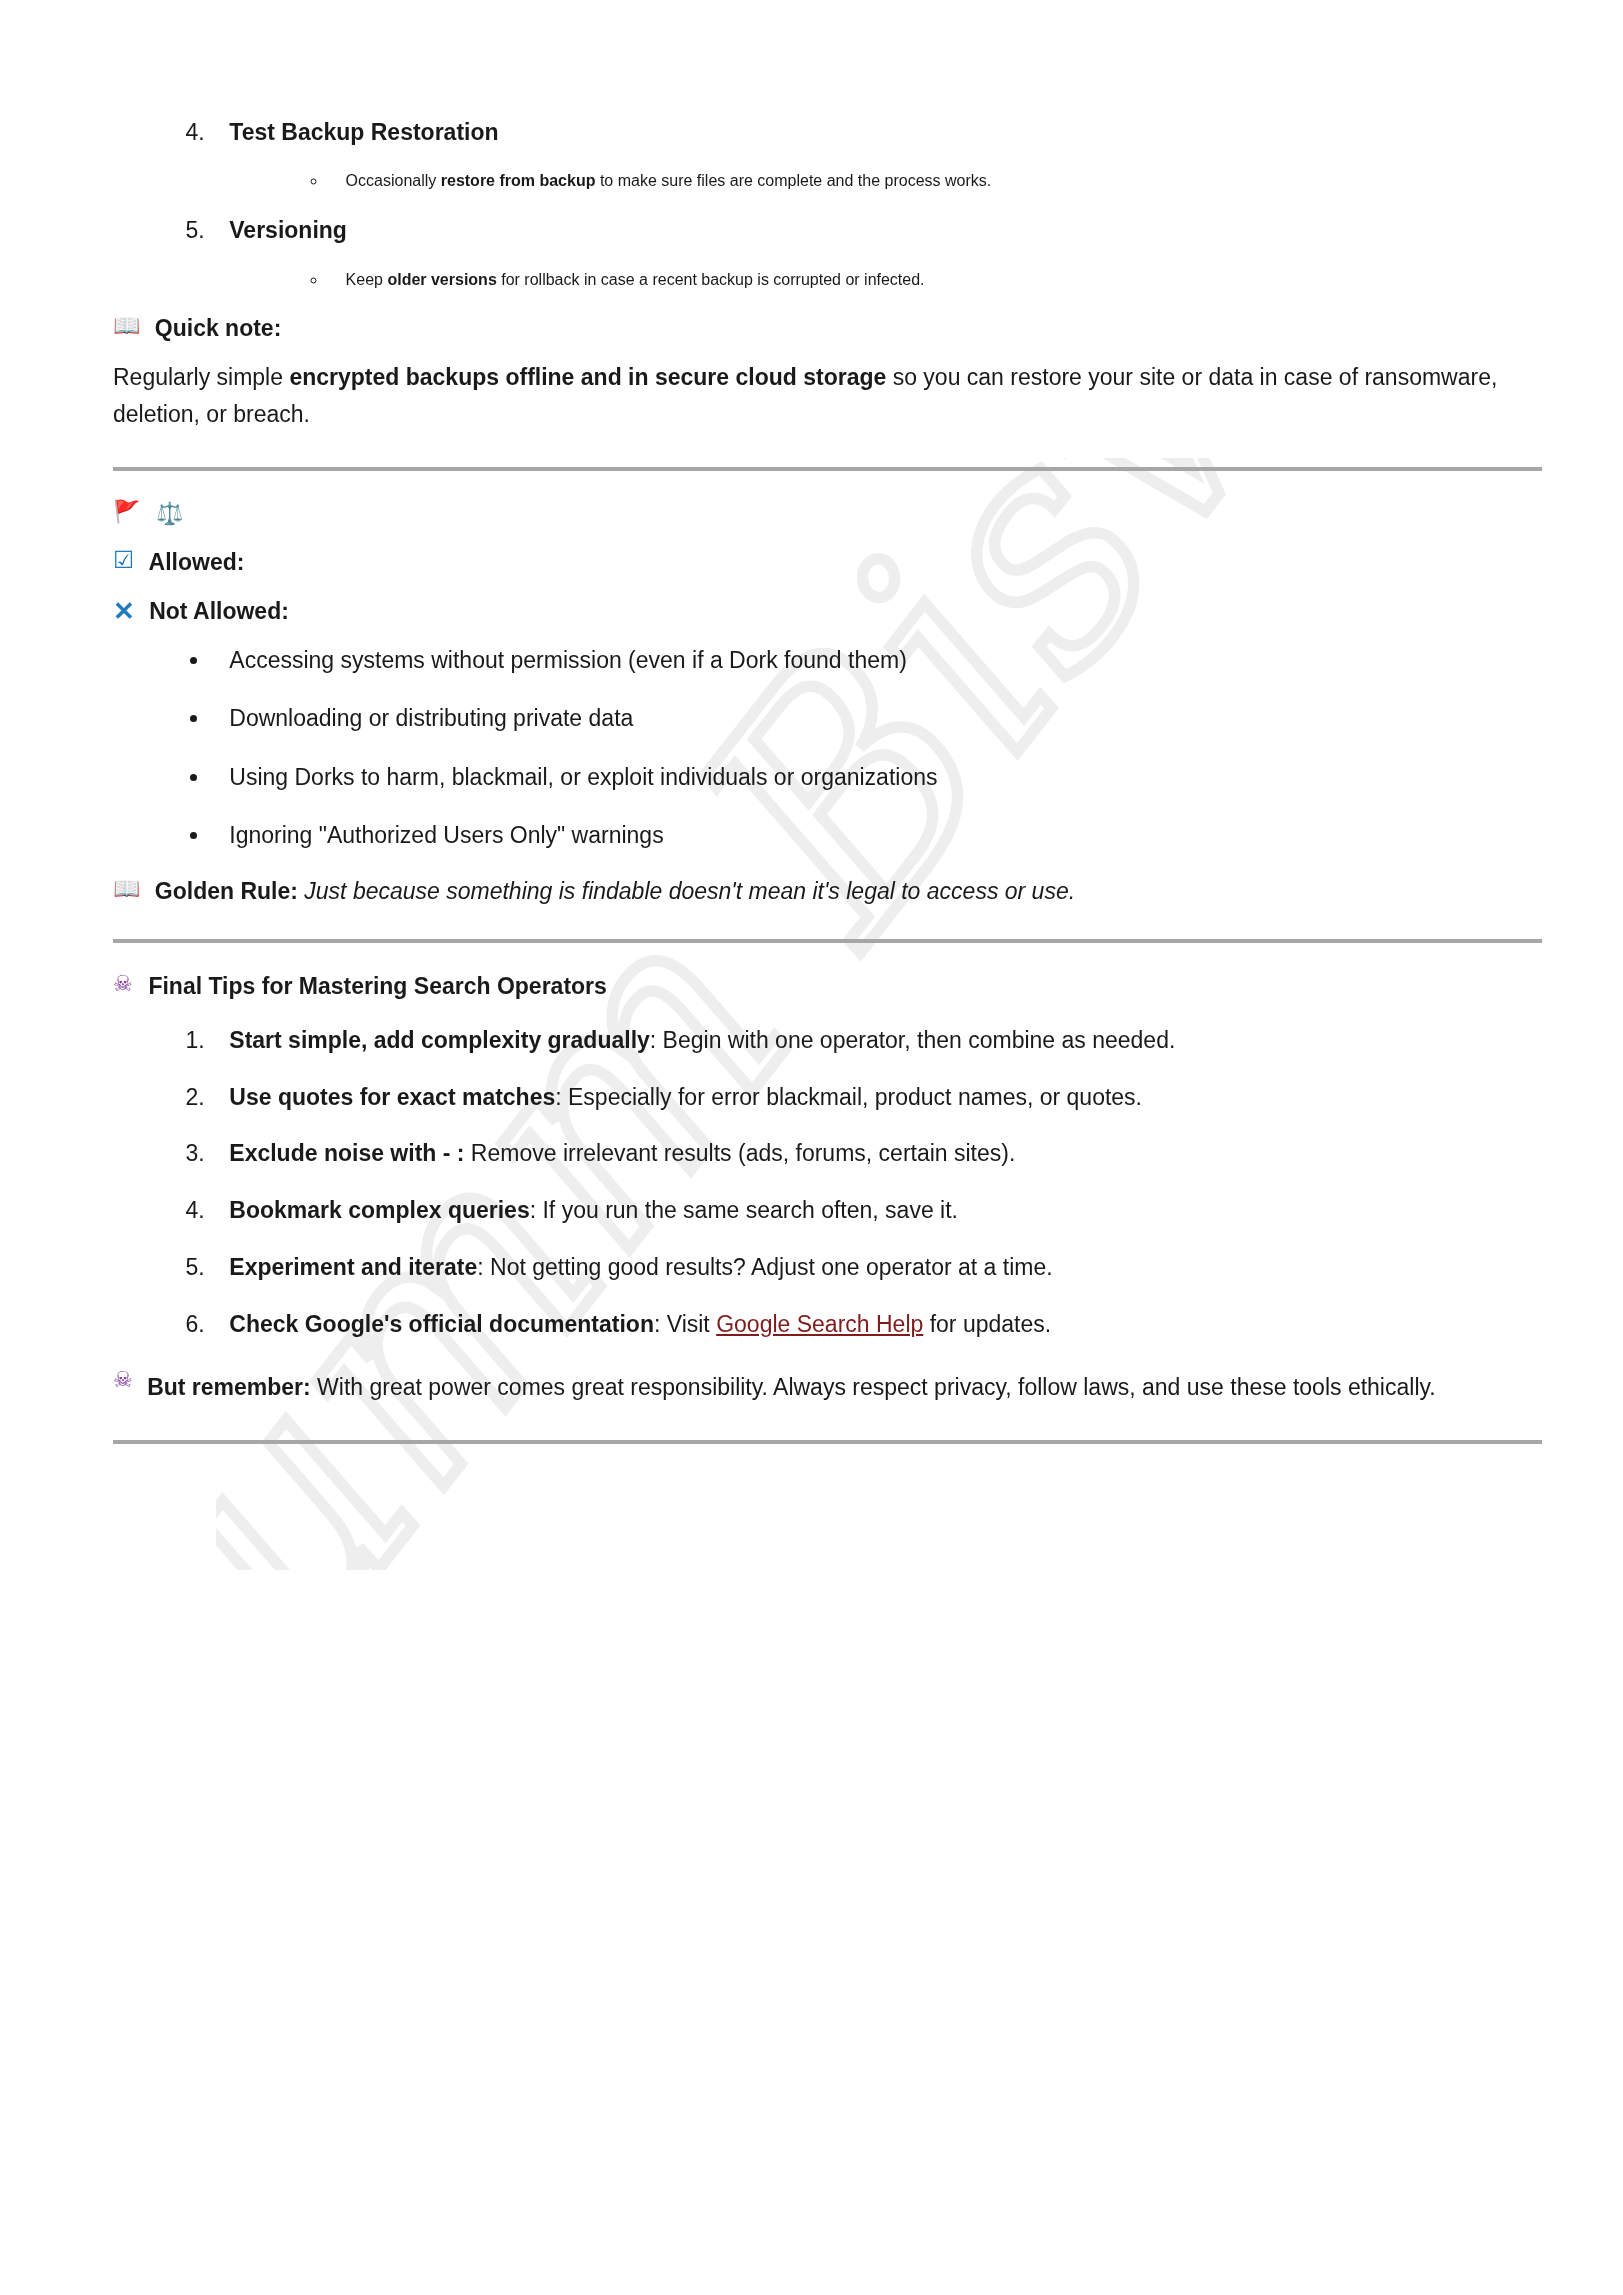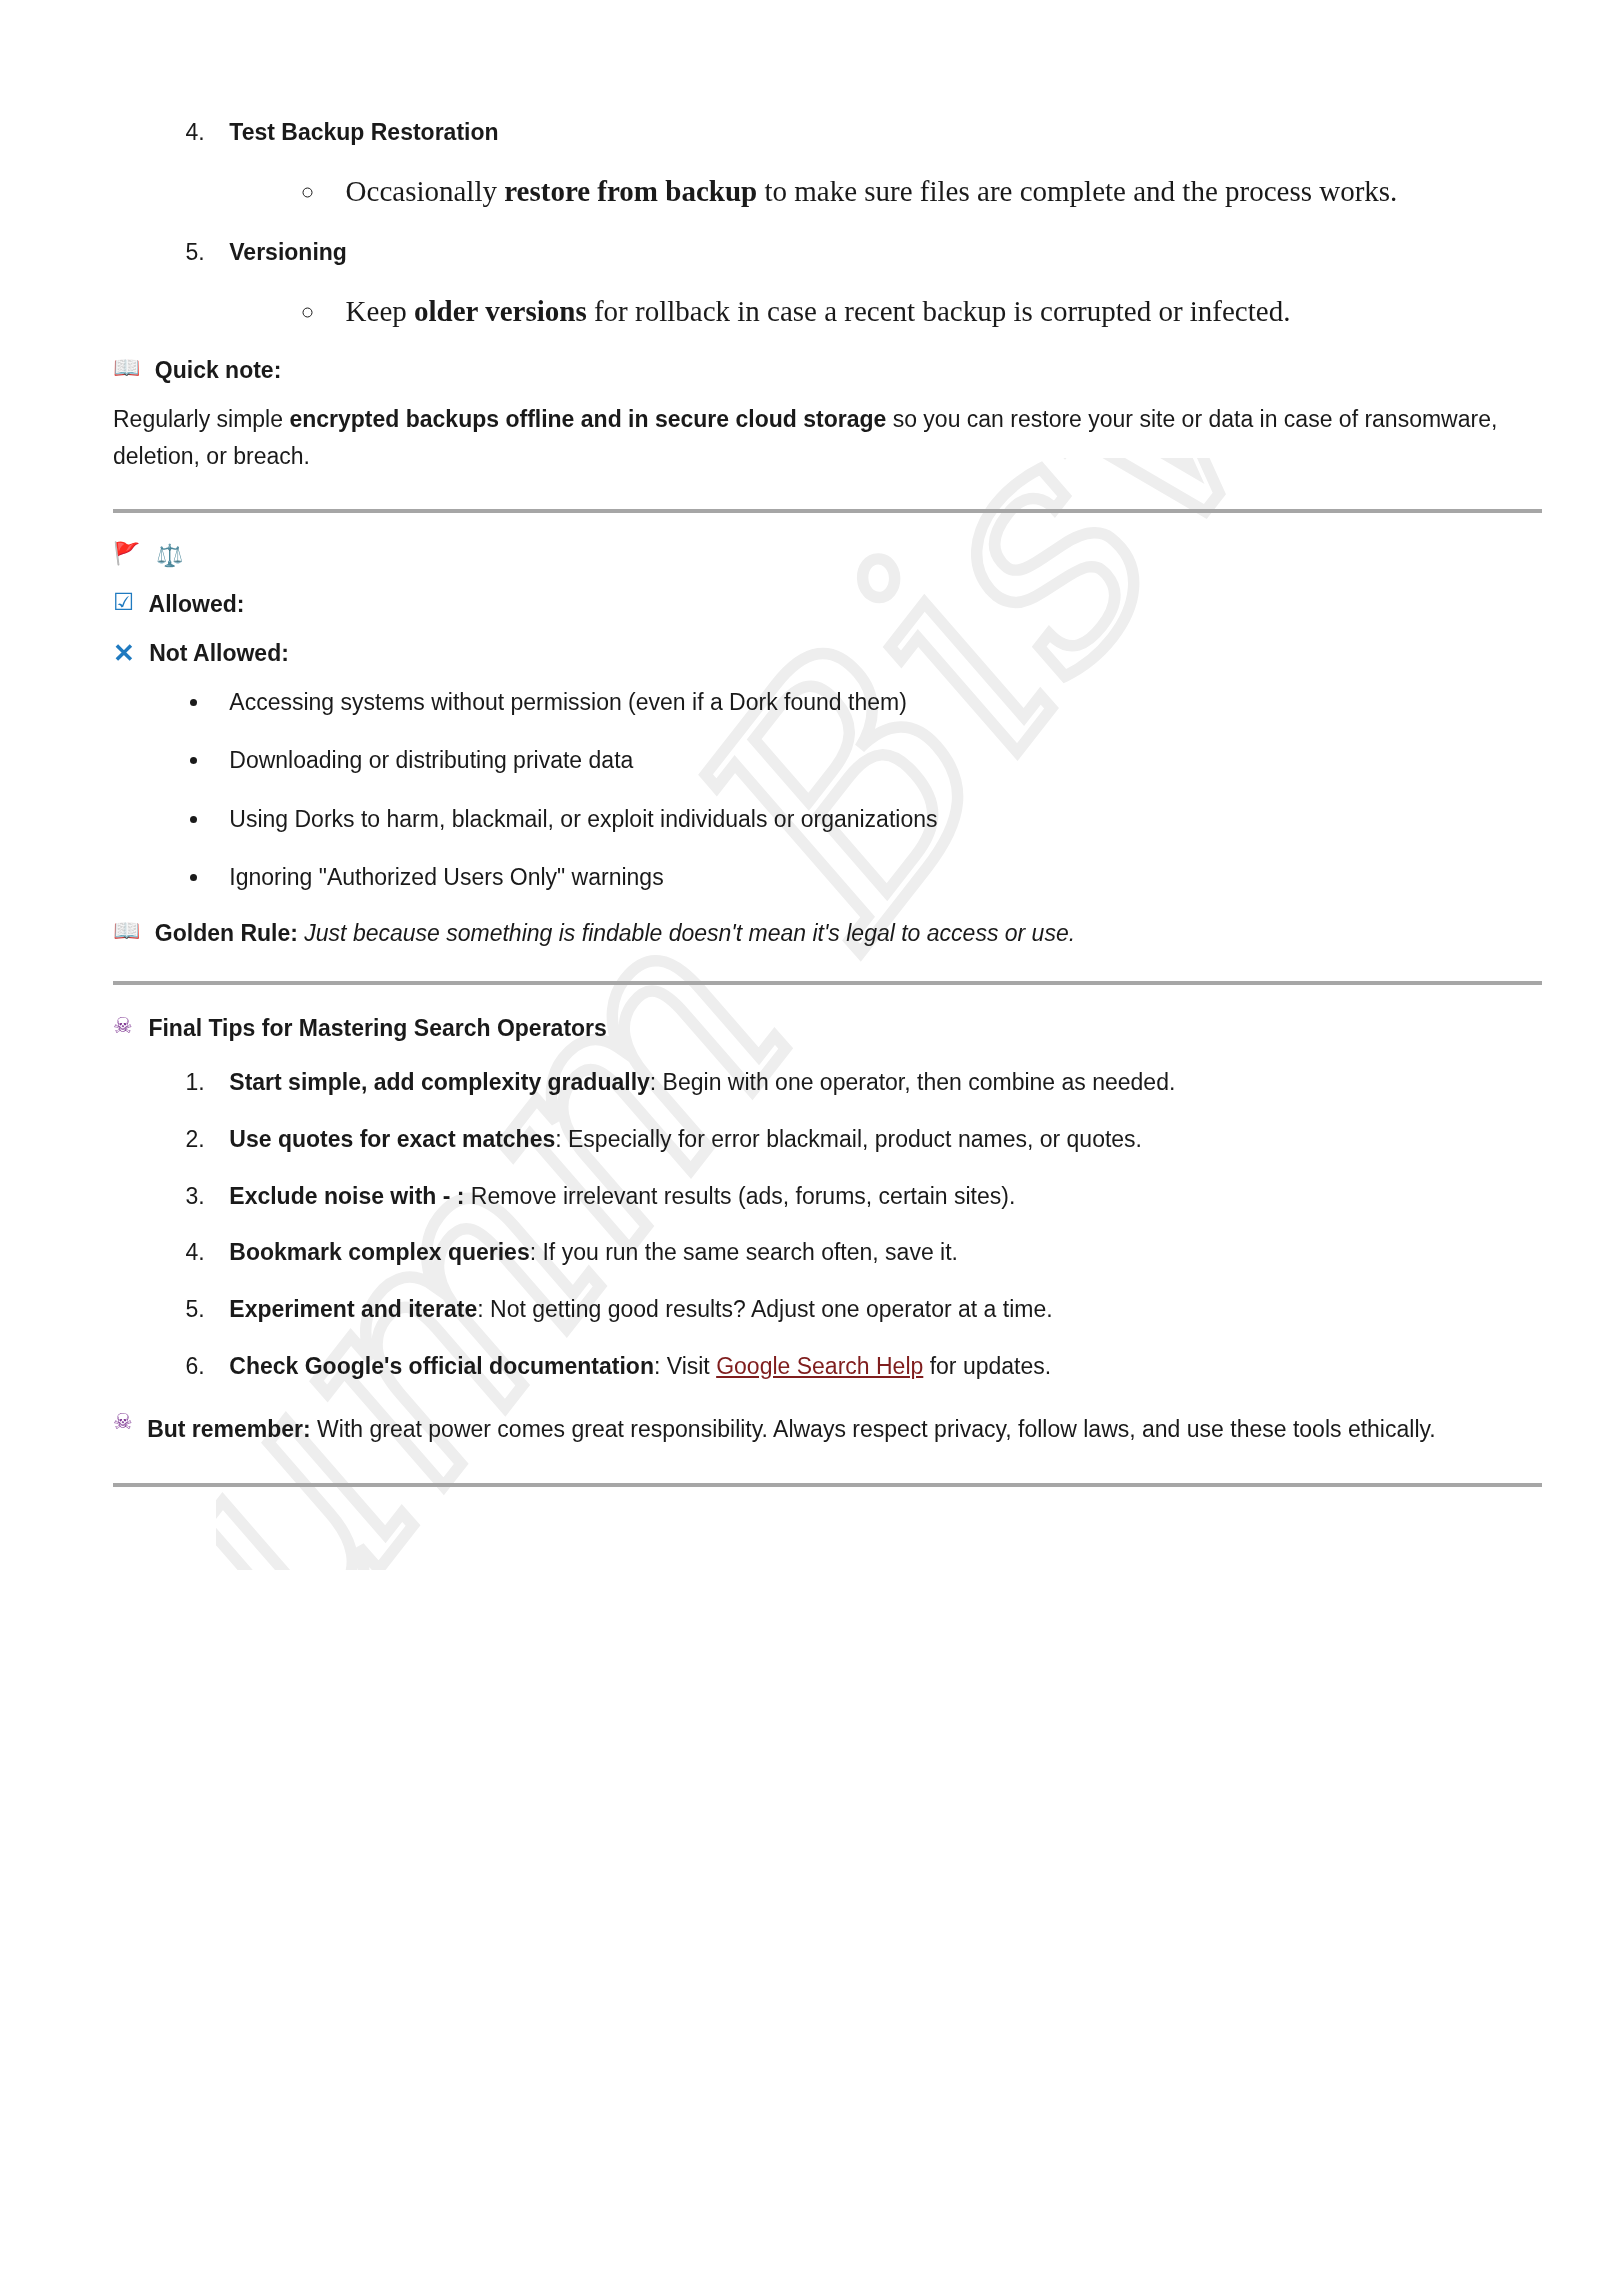--- a/index.html
+++ b/index.html
@@ -72,24 +72,23 @@
   ol.lvl1 > li::marker {
     font-weight: 400;
   }
   
   ul.sub {
     list-style-type: circle;
     margin: 17px 0 6.5px 0;
     padding-left: 98px;
   }
   ul.sub > li {
-    font-size: 29px;
+    font-size: 16px;
     padding-left: 18.3px;
     margin-bottom: 3.9px;
-    font-family: Liberation Serif, serif;
   }
 
   ul.bullets {
     list-style-type: disc;
     margin: 0;
     padding-left: 98px;
   }
   ul.bullets > li {
     font-size: 23px;
     margin-bottom: 21px;

